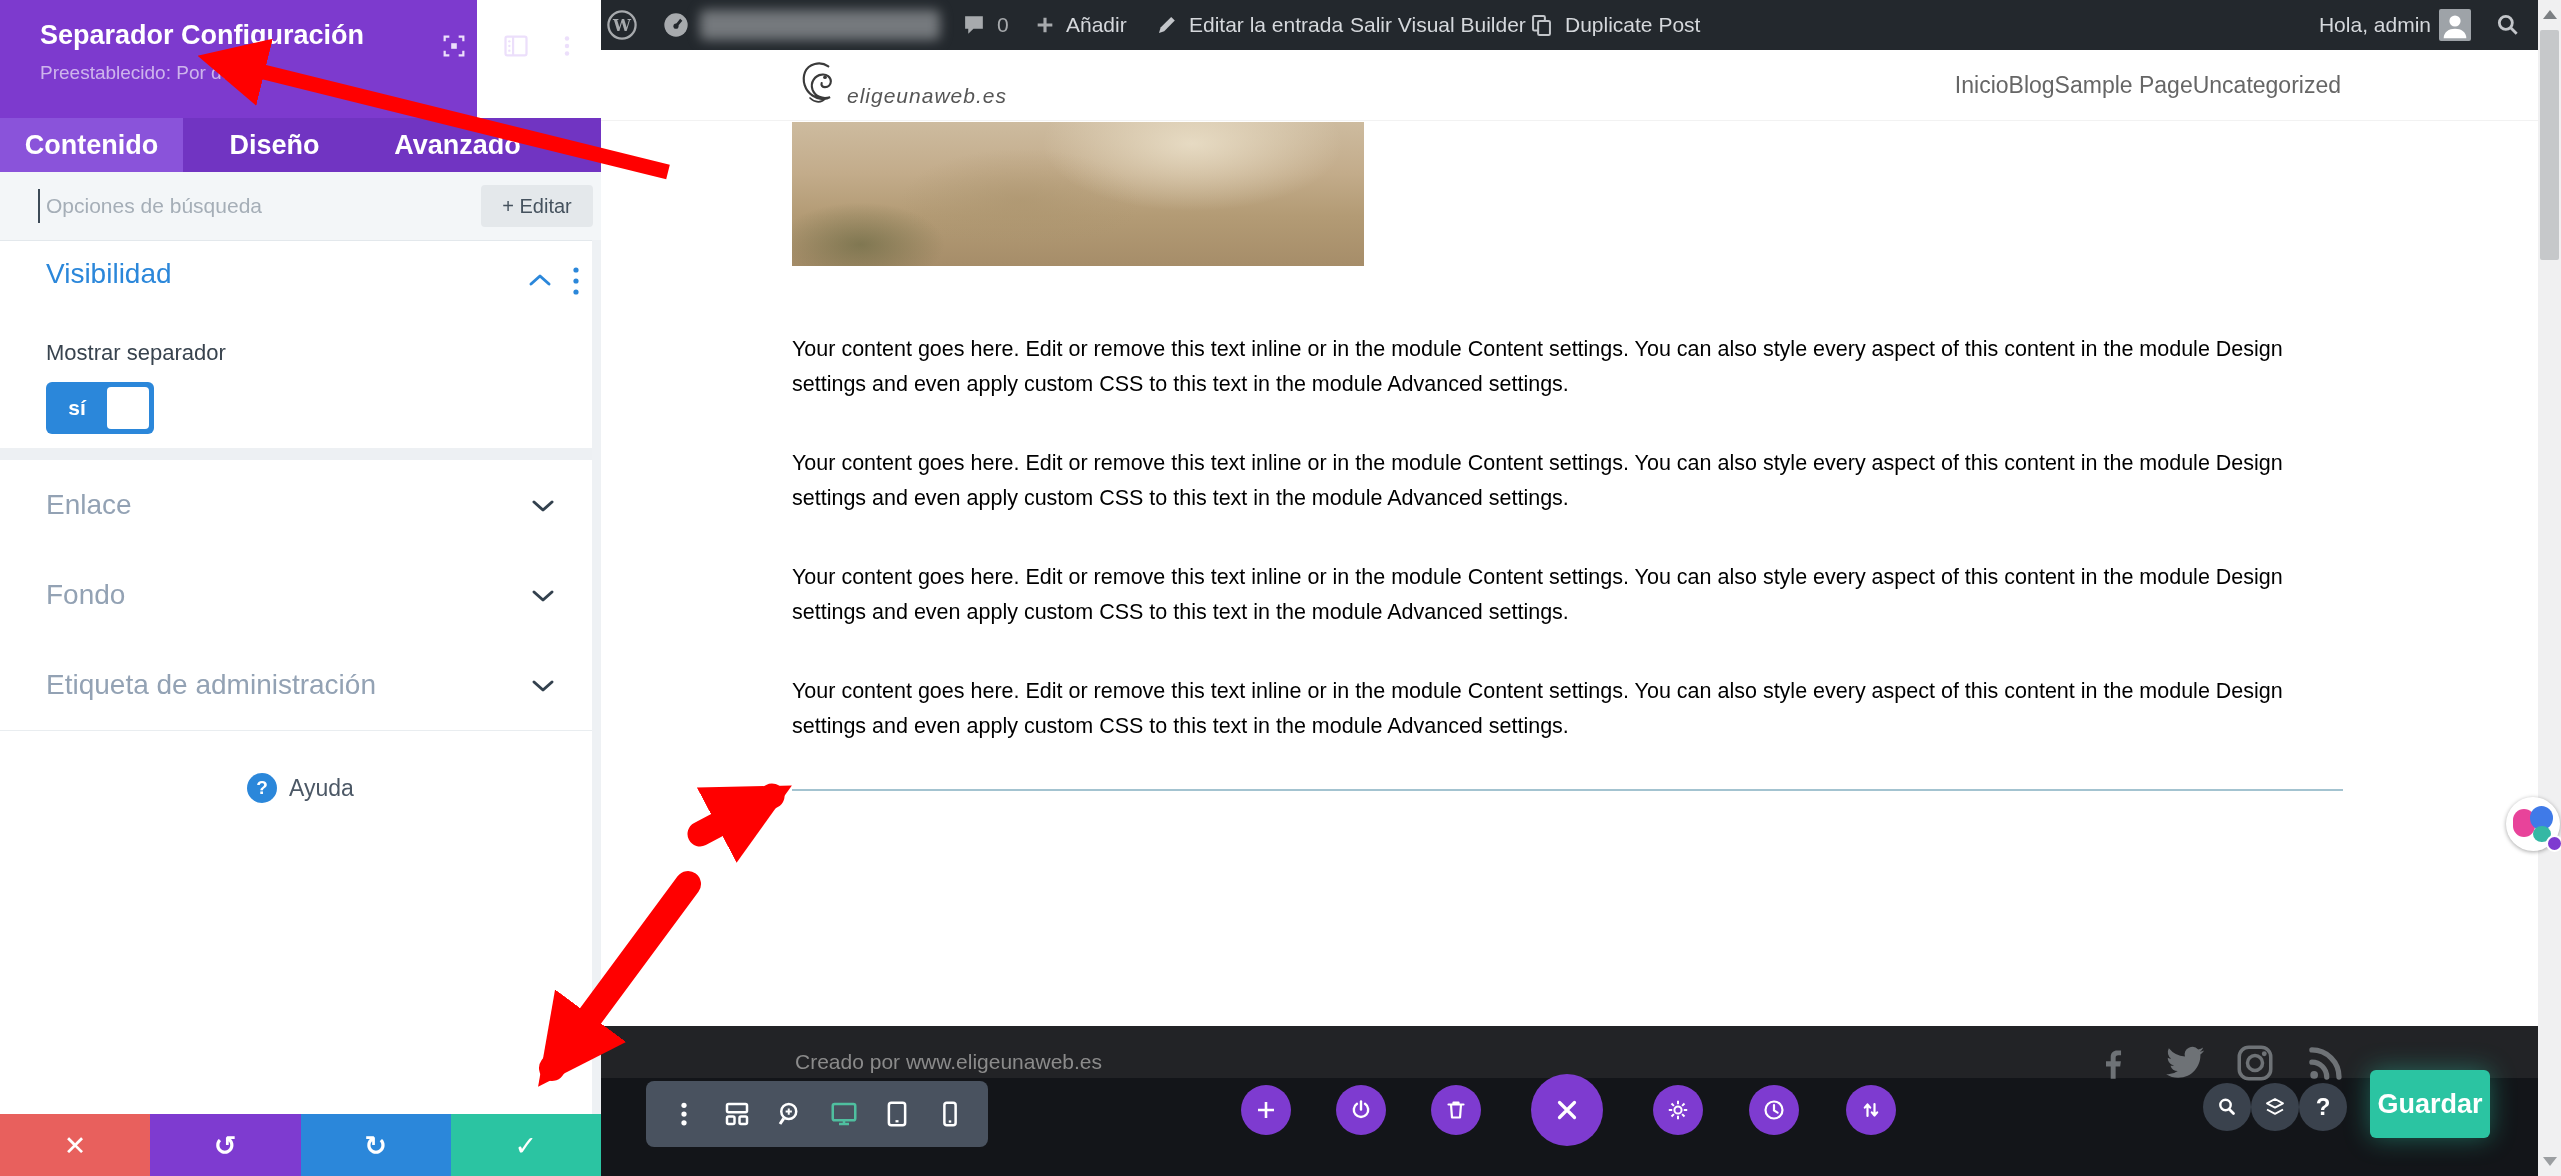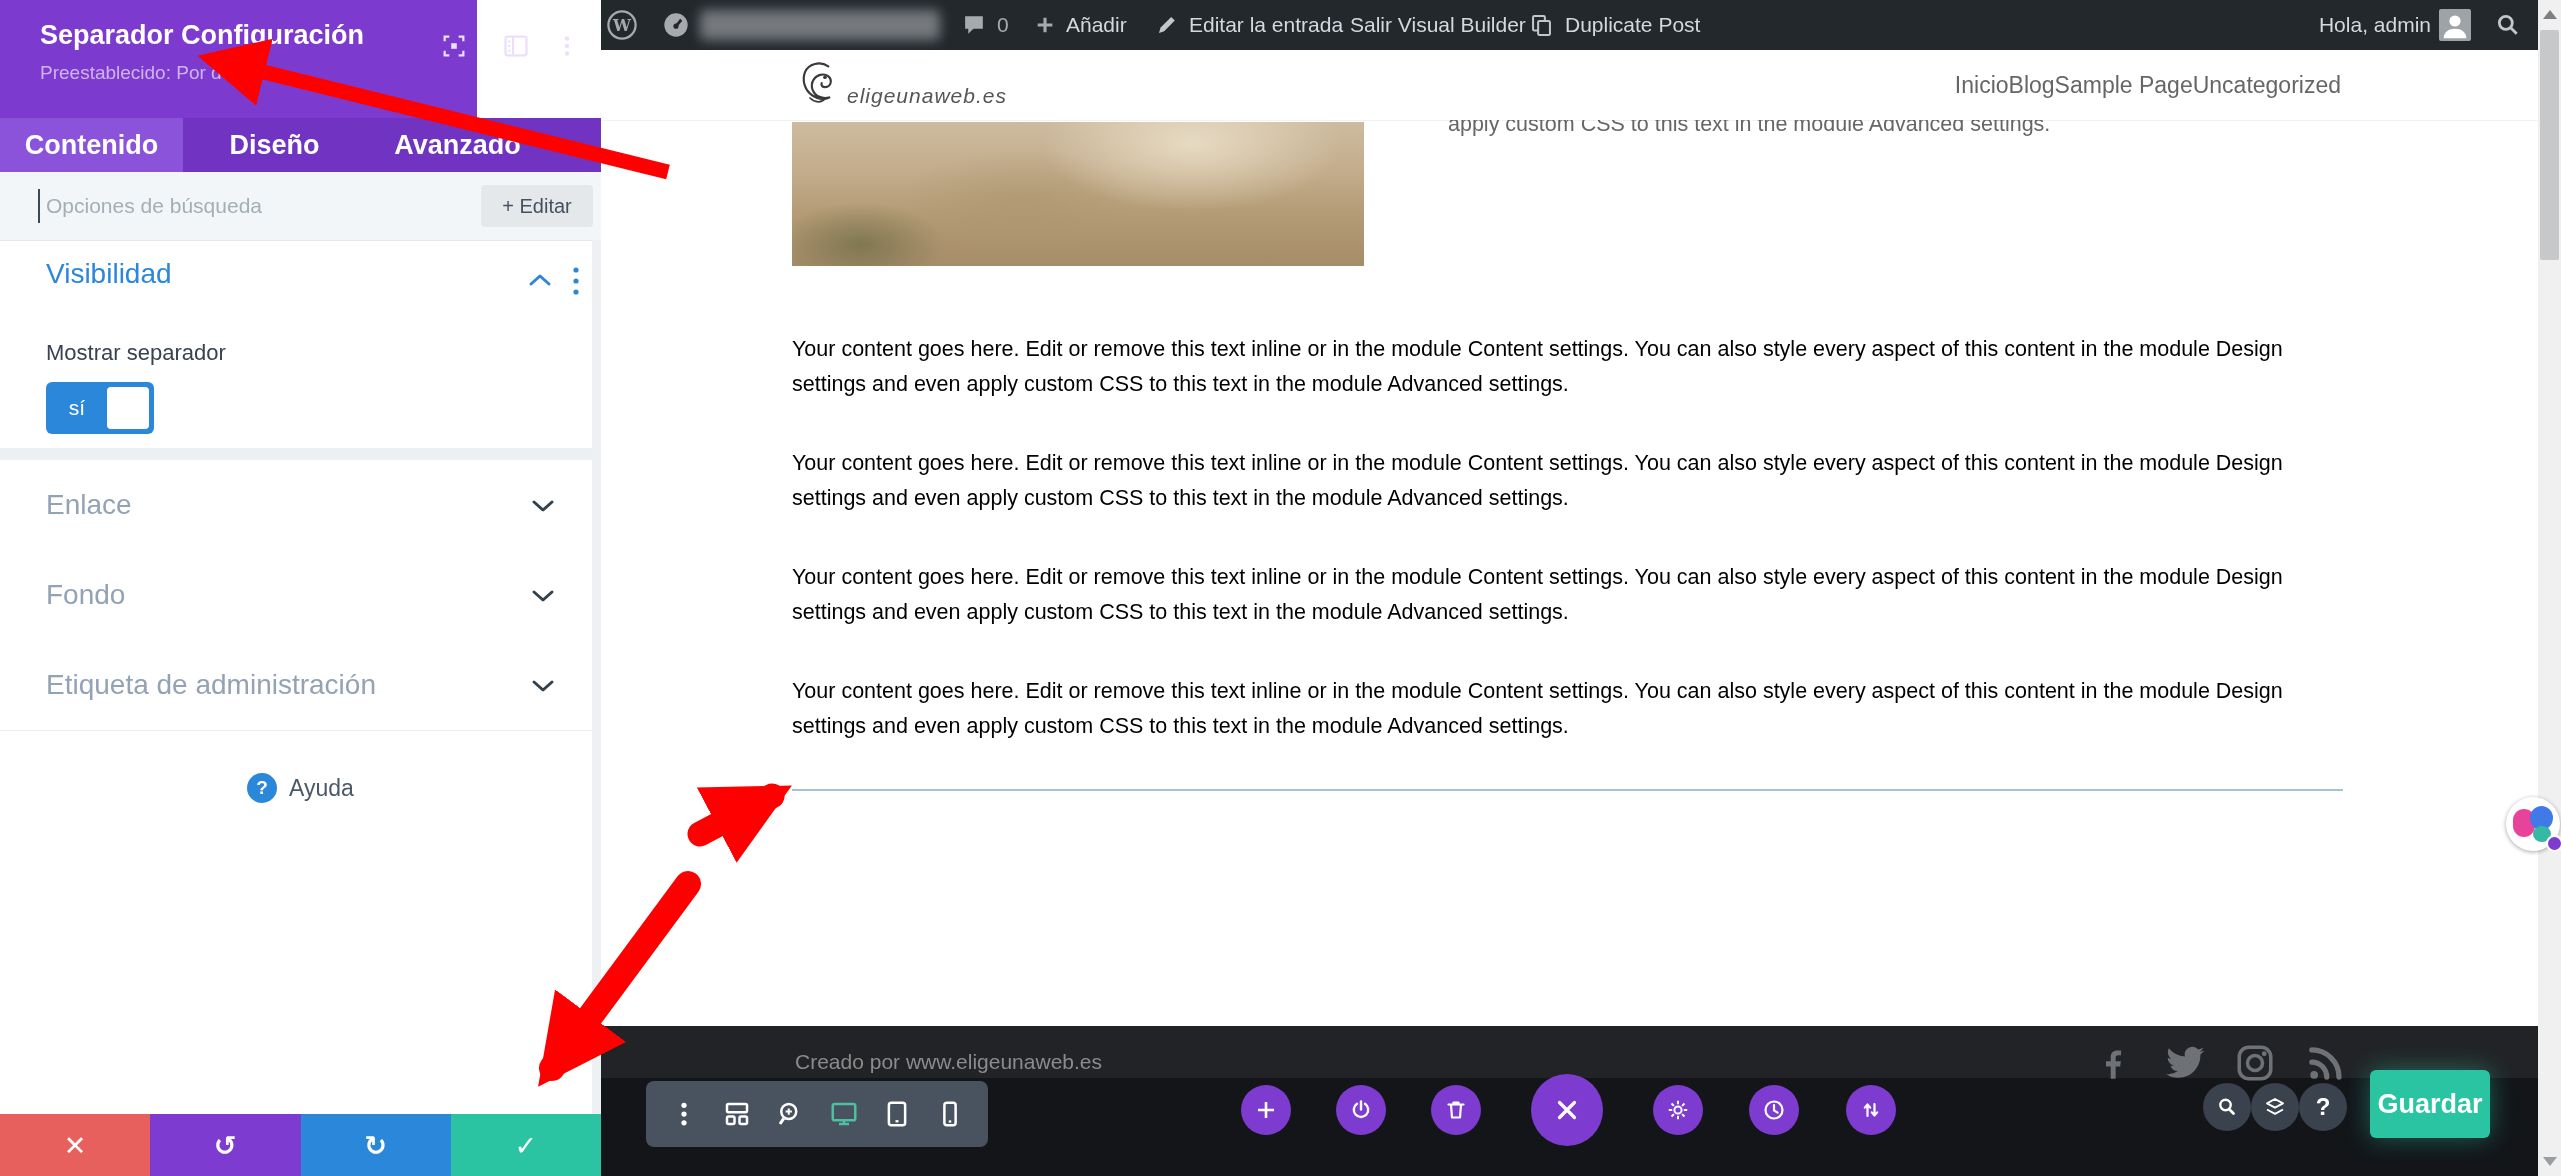--- a/index.html
+++ b/index.html
@@ -28,21 +28,21 @@
   .tab.active{background:#8a53da;}
   .search-row{position:absolute;left:0;top:172px;width:601px;height:68px;background:#f3f6f8;border-bottom:1px solid #e3e8ec;}
   .caret{position:absolute;left:38px;top:17px;width:2px;height:34px;background:#3c4a57;}
   .placeholder{position:absolute;left:46px;top:0;line-height:68px;font-size:21px;color:#a5aeb7;}
   .filter-btn{position:absolute;left:481px;top:13px;width:112px;height:42px;background:#e4e8eb;border-radius:4px;color:#45525e;font-size:20px;display:flex;align-items:center;justify-content:center;}
   .vis-title{position:absolute;left:46px;top:258px;font-size:28px;color:#2b87da;}
   .vis-chevron{position:absolute;left:528px;top:272px;color:#2b87da;}
   .vis-kebab{position:absolute;left:572px;top:266px;color:#2b87da;}
   .vis-label{position:absolute;left:46px;top:340px;font-size:22px;color:#38434e;}
   .toggle{position:absolute;left:46px;top:382px;width:108px;height:52px;background:#2b87da;border-radius:6px;}
-  .toggle-txt{position:absolute;left:0;top:0;width:62px;line-height:52px;text-align:center;color:#fff;font-size:21px;font-weight:normal;}
+  .toggle-txt{position:absolute;left:0;top:0;width:62px;line-height:52px;text-align:center;color:#fff;font-size:21px;font-weight:bold;}
   .knob{position:absolute;right:5px;top:5px;width:42px;height:42px;background:#fff;border-radius:4px;}
   .sec-gap{position:absolute;left:0;top:448px;width:601px;height:12px;background:#edf0f3;}
   .sec-row{position:absolute;left:0;width:601px;height:90px;border-bottom:1px solid #e9edf0;background:#fff;}
   .sec-label{position:absolute;left:46px;top:0;line-height:90px;font-size:28px;color:#93a2b4;}
   .sec-chev{position:absolute;left:530px;top:38px;color:#33414e;}
   .help-row{position:absolute;left:0;top:766px;width:601px;height:44px;display:flex;align-items:center;justify-content:center;gap:12px;}
   .help-circle{width:30px;height:30px;border-radius:50%;background:#2b87da;color:#fff;font-size:19px;font-weight:bold;display:flex;align-items:center;justify-content:center;}
   .help-label{font-size:23px;color:#4c5866;}
   .panel-scrollstrip{position:absolute;left:592px;top:240px;width:9px;height:874px;background:#eef1f4;}
   .panel-actions{position:absolute;left:0;top:1114px;width:601px;height:62px;display:flex;}
@@ -139,21 +139,20 @@
         </svg>
     </span>
     <span class="ab-item" style="right:40px">
       <svg width="26" height="26" viewBox="0 0 24 24">
           <circle cx="10" cy="10" r="6" fill="none" stroke="#c3c6ca" stroke-width="2.6"></circle>
           <line x1="14.5" y1="14.5" x2="20" y2="20" stroke="#c3c6ca" stroke-width="2.6"></line>
         </svg>
     </span>
   </div>
 
-  <div class="abs partial-line">apply custom CSS to this text in the module Advanced settings.</div>
 
   <div class="abs site-header"></div>
   <div class="logo-wrap">
     <svg width="50" height="50" viewBox="0 0 60 60">
       <path d="M40 10C30 3 16 7 12 17c-4 10 0 22 9 28 6 4 15 6 21 2-9 3-18-1-21-9-3-9 3-17 11-18 6-1 11 3 11 8 0 4-3 7-7 7-3 0-5-2-4-5" fill="none" stroke="#3a3a3a" stroke-width="2.6" stroke-linecap="round"></path>
       <circle cx="36" cy="23" r="2.2" fill="#3a3a3a"></circle>
       <path d="M18 48c6 6 14 6 18 1" fill="none" stroke="#3a3a3a" stroke-width="2" stroke-linecap="round"></path>
     </svg>
     <span class="logo-text">eligeunaweb.es</span>
   </div>

